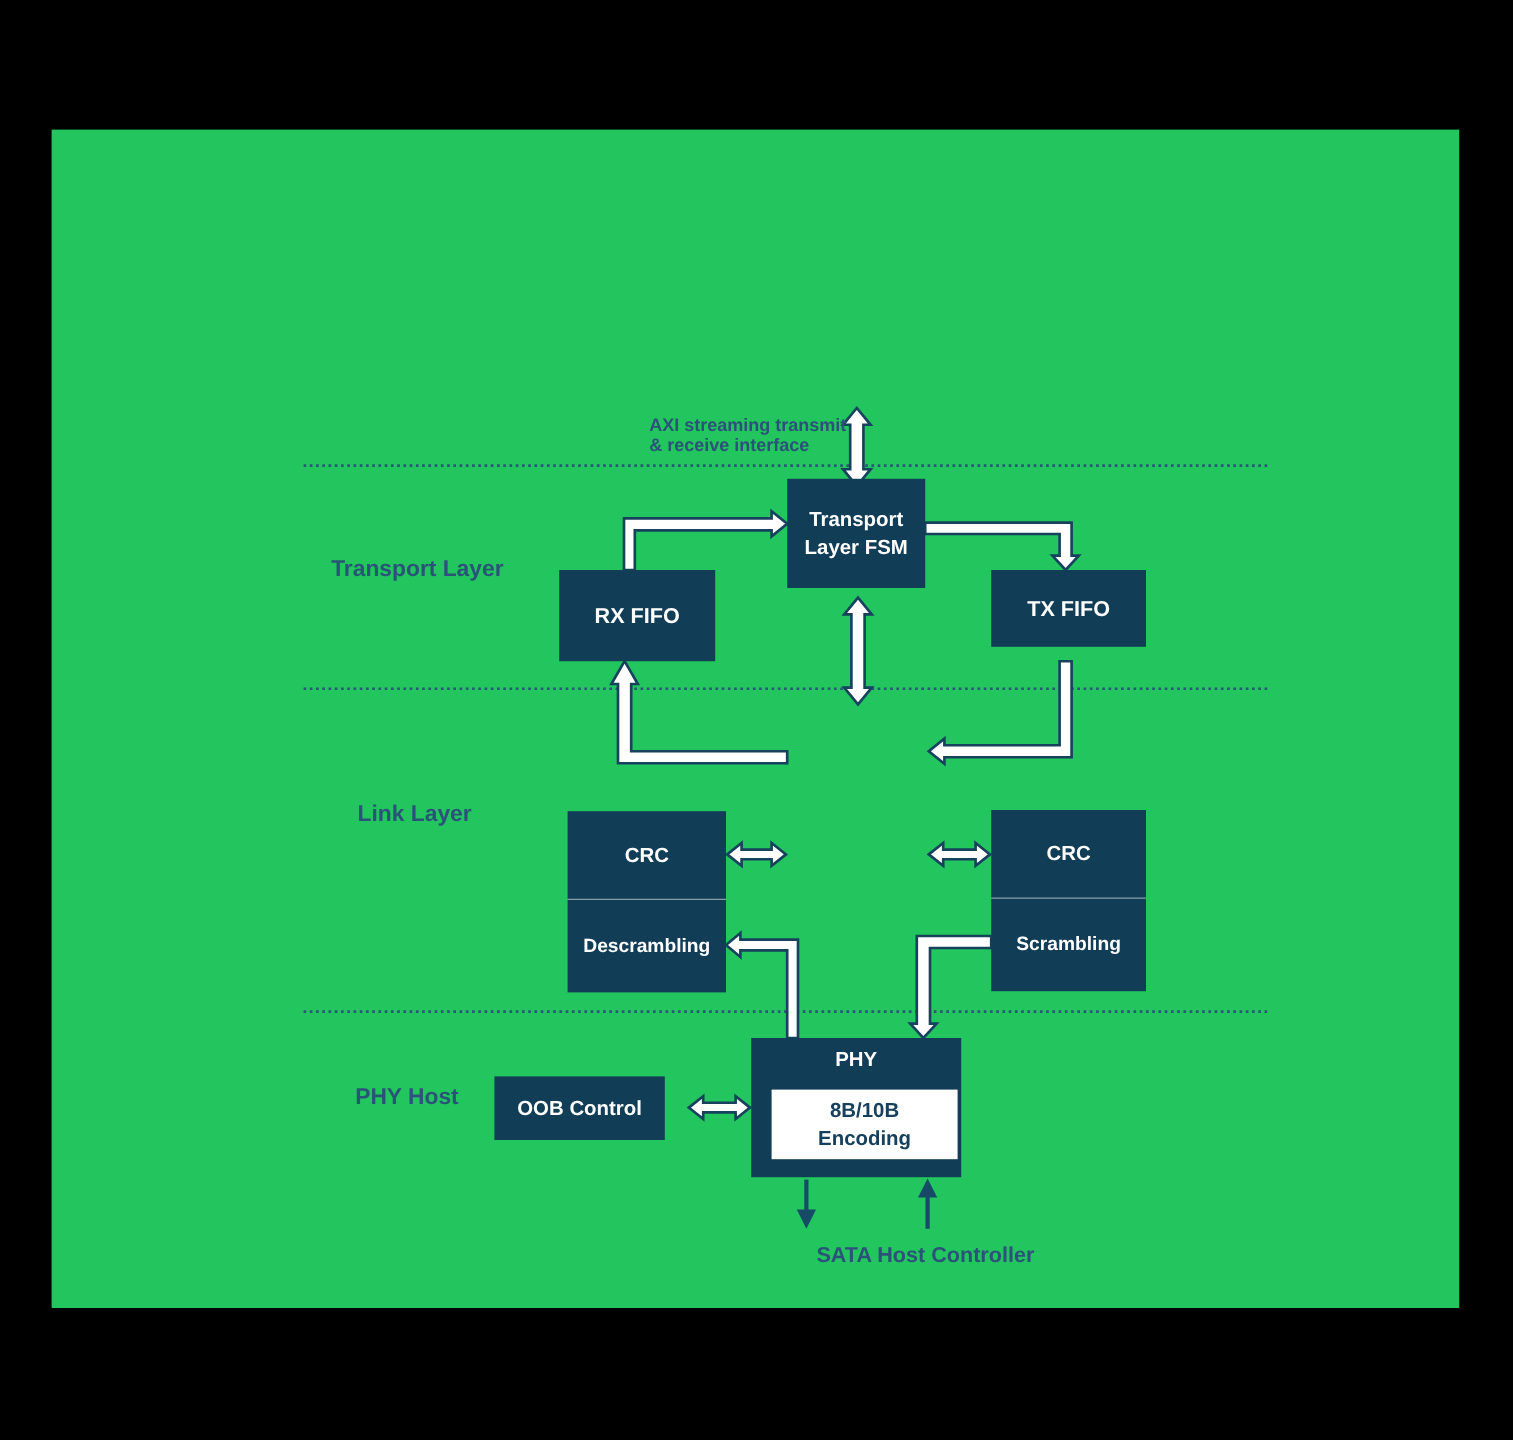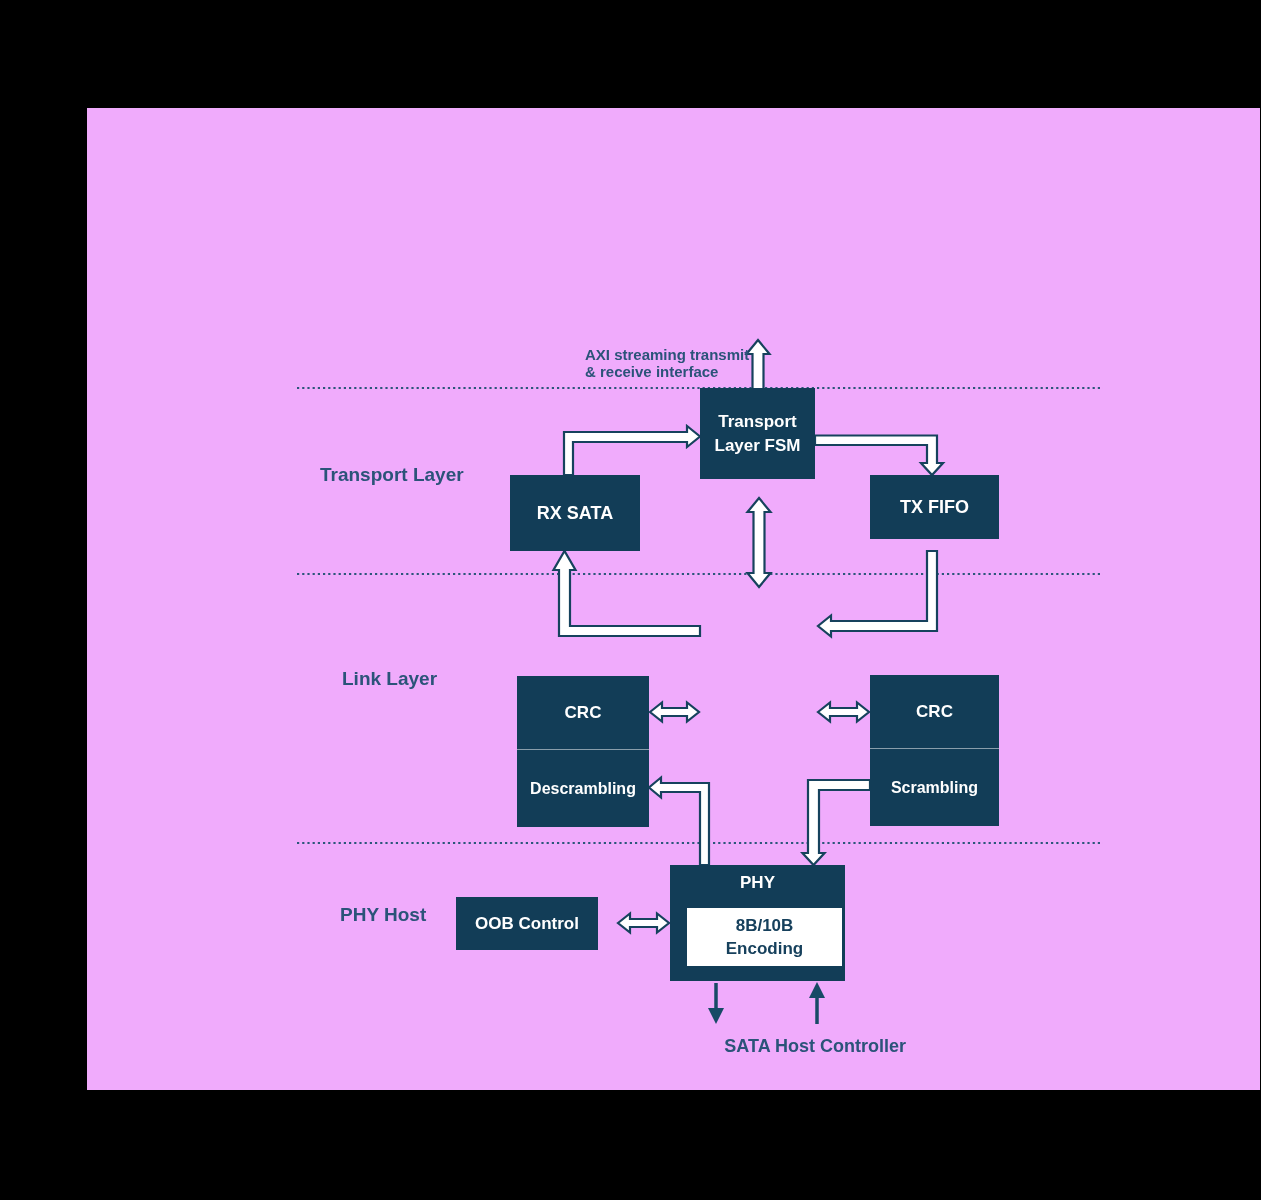--- a/index.html
+++ b/index.html
@@ -1,27 +1,27 @@
 <!DOCTYPE html>
 <html><head>
 <meta charset="utf-8">
 <style>
   html,body{margin:0;padding:0;background:#000;}
   .stage{position:relative;width:1261px;height:1200px;background:#000;overflow:hidden;
          font-family:"Liberation Sans","DejaVu Sans",sans-serif;}
-  .panel{position:absolute;left:43px;top:108px;width:1173px;height:982px;background:#f0abfc;margin-left:44px;}
+  .panel{position:absolute;left:43px;top:108px;width:1173px;height:982px;background:#22c55e;}
   svg.wires{position:absolute;left:0;top:0;width:1261px;height:1200px;pointer-events:none;}
   .layer-label{position:absolute;font-weight:bold;font-size:19px;color:#2b5379;white-space:nowrap;}
   .note{position:absolute;font-weight:bold;color:#2b5379;}
   .axi{left:498px;top:238px;font-size:15px;line-height:17px;text-align:left;}
   .sata{left:599px;top:928px;width:220px;font-size:18px;text-align:right;}
   .block{position:absolute;background:#123d57;color:#ffffff;font-weight:bold;
          display:flex;align-items:center;justify-content:center;text-align:center;
          box-sizing:border-box;}
-  .b-transport-fsm{left:613px;top:280px;width:115px;height:91px;font-size:17px;line-height:24px;padding:0 6px;}
+  .b-transport-fsm{left:613px;top:291px;width:115px;height:91px;font-size:17px;line-height:24px;padding:0 6px;}
   .b-rx{left:423px;top:367px;width:130px;height:76px;font-size:18px;}
   .b-tx{left:783px;top:367px;width:129px;height:64px;font-size:18px;}
   .b-link-fsm{left:613px;top:480px;width:115px;height:147px;font-size:17px;line-height:25px;padding:0 6px;}
   .duo{flex-direction:column;align-items:stretch;padding:0;}
   .duo-left{left:430px;top:568px;width:132px;height:151px;}
   .duo-right{left:783px;top:567px;width:129px;height:151px;}
   .duo-top{height:73px;display:flex;align-items:center;justify-content:center;font-size:17px;}
   .duo-bottom{flex:1;display:flex;align-items:center;justify-content:center;font-size:16px;
               border-top:1.5px solid rgba(255,255,255,.5);}
   .b-phy{left:583px;top:757px;width:175px;height:116px;display:block;}
@@ -79,21 +79,21 @@
       <div>AXI streaming transmit</div>
       <div>&amp; receive interface</div>
     </div>
     <div class="note sata">SATA Host Controller</div>
 
     <div class="layer-label" style="left:233px;top:356px;">Transport Layer</div>
     <div class="layer-label" style="left:255px;top:560px;">Link Layer</div>
     <div class="layer-label" style="left:253px;top:796px;">PHY Host</div>
 
     <div class="block b-transport-fsm">Transport Layer FSM</div>
-    <div class="block b-rx">RX SATA</div>
+    <div class="block b-rx">RX FIFO</div>
     <div class="block b-tx">TX FIFO</div>
 
     <div class="block duo duo-left">
       <div class="duo-top">CRC</div>
       <div class="duo-bottom">Descrambling</div>
     </div>
 
     <div class="block duo duo-right">
       <div class="duo-top">CRC</div>
       <div class="duo-bottom">Scrambling</div>

